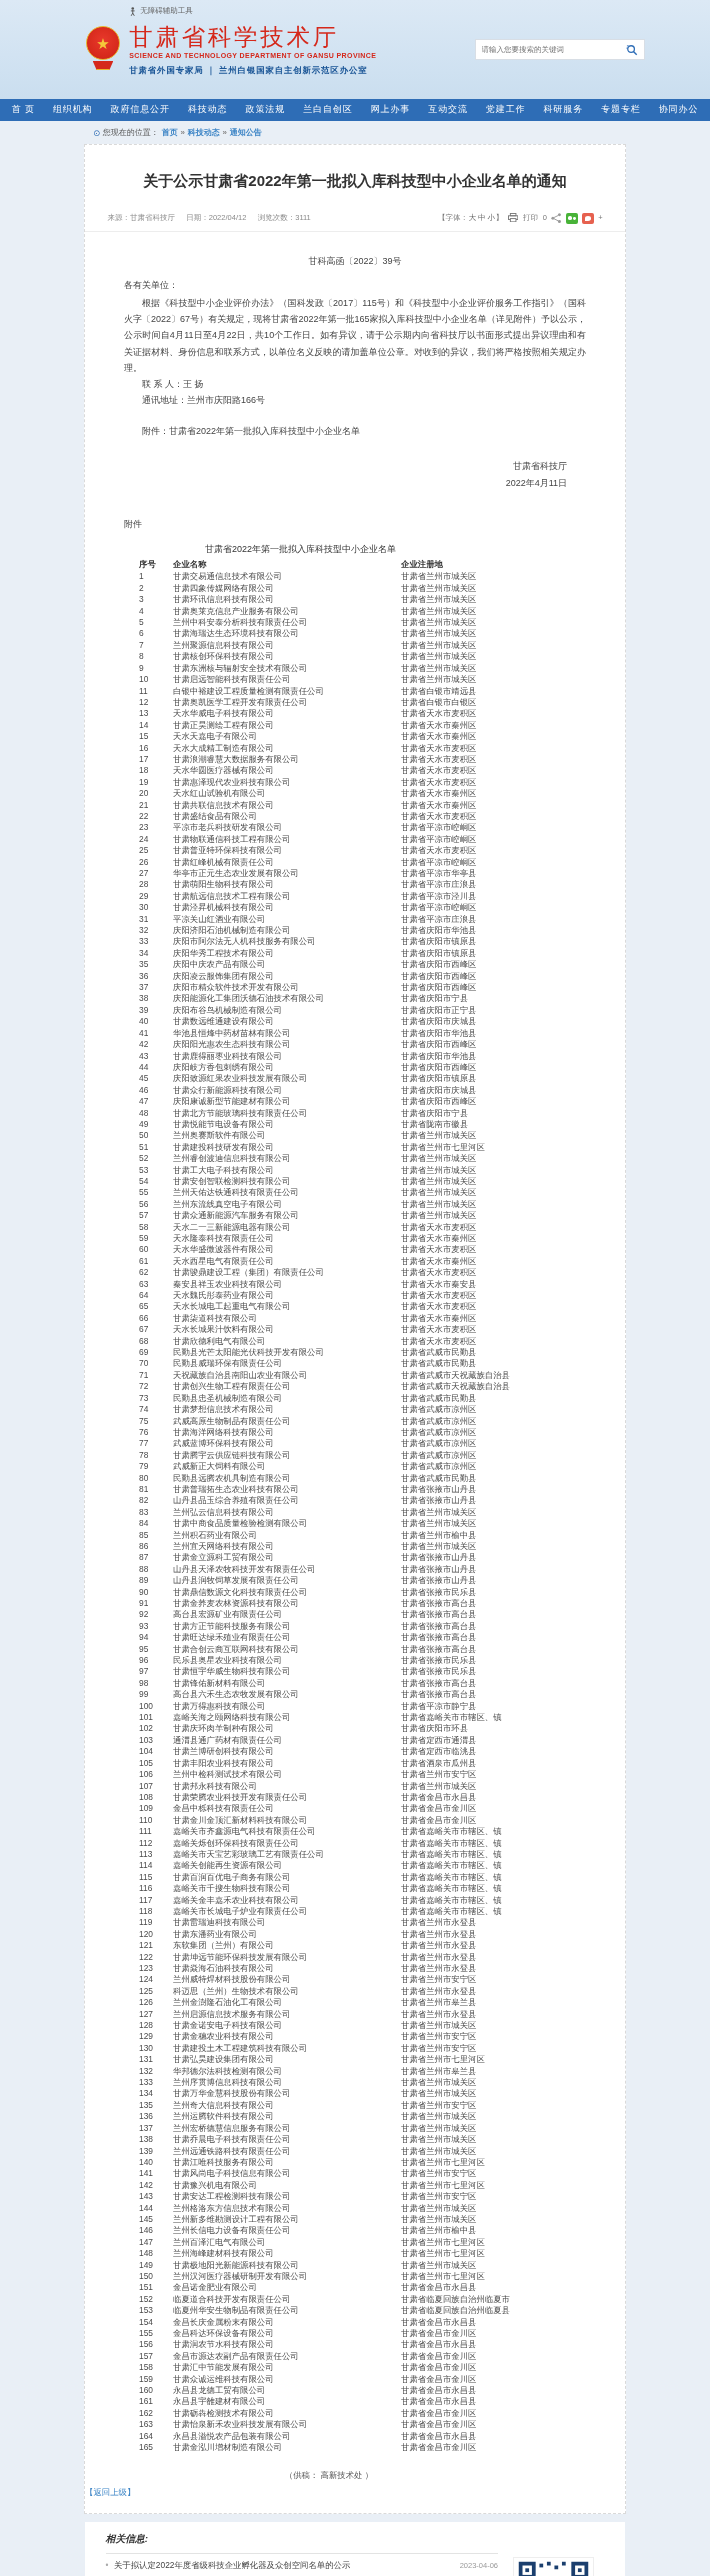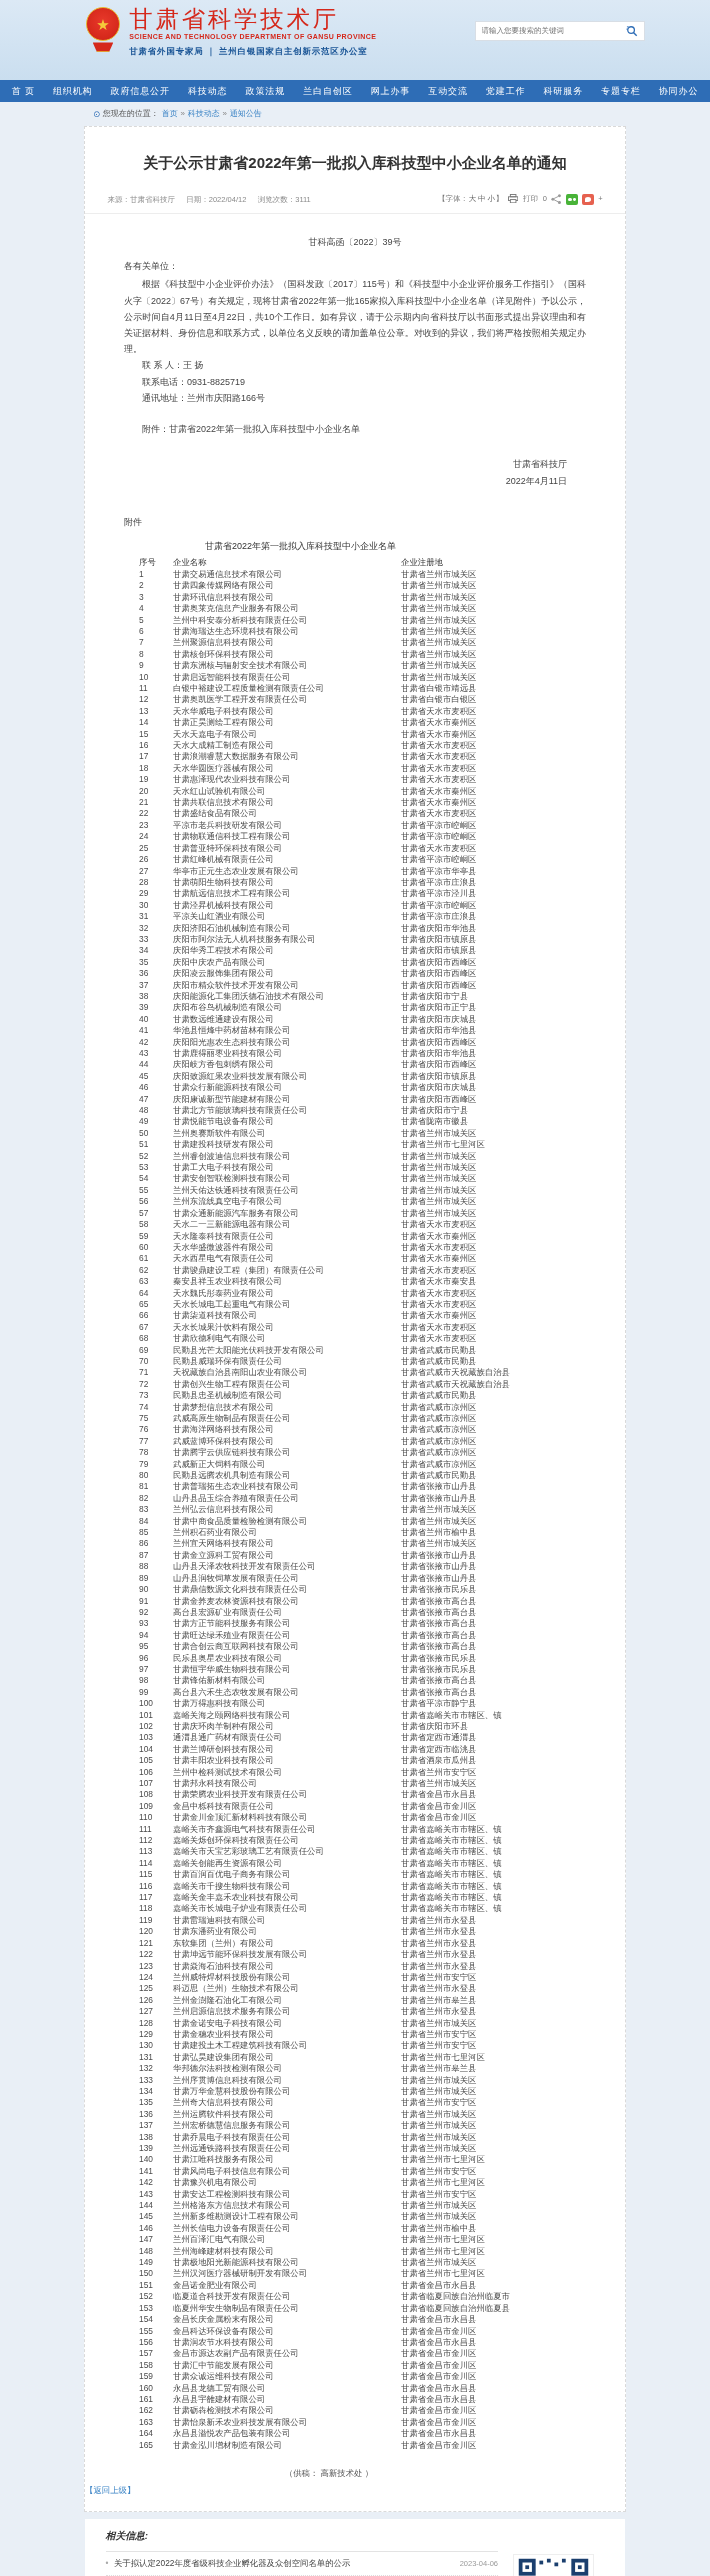--- a/index.html
+++ b/index.html
@@ -15,21 +15,21 @@
   .logo-cn{font-size:23.4px;font-weight:normal;color:#d5281b;letter-spacing:2.8px;line-height:26px;font-family:"Liberation Serif","DejaVu Serif",serif;}
   .logo-en{font-size:7px;font-weight:bold;color:#d5281b;letter-spacing:0.4px;margin-top:1.9px;}
   .logo-sub{font-size:8.4px;font-weight:bold;color:#1a5596;margin-top:5.6px;letter-spacing:0.9px;}
   .search{position:absolute;right:65px;top:20.6px;width:168px;height:18.7px;background:#fff;border:0.9px solid #d8dee5;display:flex;align-items:center;}
   .search input{flex:1;border:0;outline:none;font-size:7.5px;color:#555;padding:0 5.6px;background:transparent;font-family:Liberation Serif, serif;}
   .search button{width:24px;height:100%;border:0;background:transparent;display:flex;align-items:center;justify-content:center;cursor:pointer;}
   .nav{background:#2e6db6;height:22.4px;display:flex;align-items:center;justify-content:center;gap:18px;}
   .nav a{color:#fff;font-size:9px;text-decoration:none;letter-spacing:0.9px;}
   .breadcrumb{height:23.4px;display:flex;align-items:center;padding-left:93px;font-size:8px;color:#555;gap:2.8px;}
   .breadcrumb .dot-icon{color:#2e6db6;font-size:8.4px;}
-  .breadcrumb a{color:#3d85c6;text-decoration:none;}
+  .breadcrumb a{color:#3d85c6;text-decoration:none;font-weight:bold;}
   .crumb+.crumb::before{content:"»";color:#888;margin:0 2.8px;}
   .card{width:540px;margin:0 auto;background:#fff;border:0.9px dashed #d9d9d9;}
   .art-title{font-size:15px;font-weight:bold;color:#333;text-align:center;padding:15px 43px 9.3px;line-height:1.4;}
   .meta{display:flex;justify-content:space-between;align-items:center;padding:1.9px 22.4px 7.5px;font-size:7.5px;color:#8a8a8a;border-bottom:0.9px solid #ededed;}
   .meta .m-left span{margin-right:9.3px;}
   .meta .m-right{display:flex;align-items:flex-start;gap:4.7px;color:#777;}
   .meta .fontsize a{color:#666;text-decoration:none;margin:0 0.9px;}
   .share-sq{width:11.2px;height:11.2px;border-radius:1.9px;display:inline-flex;align-items:center;justify-content:center;}
   .wechat{background:#48b338;}
   .weibo{background:#e6614f;}
@@ -38,21 +38,21 @@
   .doc-number{text-align:center;font-size:9px;color:#444;margin-top:22.4px;}
   .body-text{padding:0 39px;font-size:9px;color:#444;line-height:1.8;}
   .salutation{margin:9.3px 0 0;}
   .para{margin:1.9px 0 0;text-indent:2em;text-align:justify;}
   .c-line{margin:0;text-indent:2em;}
   .attach-line{margin:15px 0 0;text-indent:2em;}
   .sign-block{text-align:right;padding-right:58px;font-size:9px;color:#444;line-height:1.9;margin-top:18.7px;}
   .attach-label2{padding-left:39px;font-size:9px;color:#444;margin-top:26px;}
   .table-title{margin:11.2px 0 2.8px 120px;font-size:9px;color:#333;}
   .co-table{border-collapse:collapse;margin-left:54px;font-size:8.4px;color:#4a4a4a;width:467px;table-layout:fixed;}
-  .co-table th{font-weight:normal;text-align:left;color:#333;height:13px;padding:0;}
+  .co-table th{font-weight:bold;text-align:left;color:#333;height:13px;padding:0;}
   .co-table td{height:11.4px;line-height:11.4px;padding:0;white-space:nowrap;overflow:hidden;}
   .col-no{width:34px;}
   .col-name{width:228px;}
   .contrib{text-align:center;padding-right:52px;font-size:8.4px;color:#555;margin-top:17px;}
   .back-link{text-align:left;padding:5.6px 52px 15px 0;font-size:8.4px;}
   .back-link a{color:#3d85c6;text-decoration:none;}
   .related{width:540px;margin:7.5px auto 13px;background:#fff;padding:9.3px 0 11.2px;}
   .rel-head{font-size:9.8px;font-weight:bold;color:#333;padding:1.9px 0 7.5px 20.6px;font-style:italic;}
   .rel-flex{display:flex;padding:0 17px 0 20.6px;}
   .rel-list{list-style:none;margin:0;padding:0;flex:1;border-top:0.9px solid #e3e3e3;}
@@ -60,20 +60,27 @@
   .rel-item a{font-size:8.4px;color:#444;text-decoration:none;position:relative;padding-left:8.4px;}
   .rel-item a::before{content:"•";color:#aaa;position:absolute;left:0;top:0;}
   .rel-date{font-size:7.5px;color:#9a9a9a;margin-left:11.2px;white-space:nowrap;}
   .qr-box{width:110px;text-align:center;padding-top:3.7px;}
   .qr-frame{width:79px;height:79px;margin:0 auto;background:#fff;border:0.9px solid #eee;position:relative;}
 </style>
 </head>
 <body>
 
 <div class="header-area">
+  <div class="topbar">
+    <svg width="7.5" height="9.3" viewBox="0 0 8 10">
+        <circle cx="4" cy="1.6" r="1.4" fill="#555"></circle>
+        <path d="M4 3.2 L4 6.5 M2 4.2 L6 4.2 M4 6.5 L2.3 9.5 M4 6.5 L5.7 9.5" stroke="#555" stroke-width="1" fill="none"></path>
+      </svg>
+    <span>无障碍辅助工具</span>
+  </div>
   <div class="site-header">
     <div class="emblem">
       <div class="circle">★</div>
       <div class="ribbon"></div>
     </div>
     <div class="logo-text">
       <div class="logo-cn">甘肃省科学技术厅</div>
       <div class="logo-en">SCIENCE AND TECHNOLOGY DEPARTMENT OF GANSU PROVINCE</div>
       <div class="logo-sub">甘肃省外国专家局 ｜ 兰州白银国家自主创新示范区办公室</div>
     </div>
@@ -149,21 +156,20 @@
       <span>+</span>
     </div>
   </div>
 
   <div class="doc-number">甘科高函〔2022〕39号</div>
 
   <div class="body-text">
     <p class="salutation">各有关单位：</p>
     <p class="para">根据《科技型中小企业评价办法》（国科发政〔2017〕115号）和《科技型中小企业评价服务工作指引》（国科火字〔2022〕67号）有关规定，现将甘肃省2022年第一批165家拟入库科技型中小企业名单（详见附件）予以公示，公示时间自4月11日至4月22日，共10个工作日。如有异议，请于公示期内向省科技厅以书面形式提出异议理由和有关证据材料、身份信息和联系方式，以单位名义反映的请加盖单位公章。对收到的异议，我们将严格按照相关规定办理。</p>
     <p class="c-line">联 系 人：王  扬</p>
-    <p class="c-line">联系电话：0931-8825719</p>
     <p class="c-line">通讯地址：兰州市庆阳路166号</p>
     <p class="attach-line">附件：甘肃省2022年第一批拟入库科技型中小企业名单</p>
   </div>
 
   <div class="sign-block">
     <div>甘肃省科技厅</div>
     <div>2022年4月11日</div>
   </div>
 
   <div class="attach-label2">附件</div>

